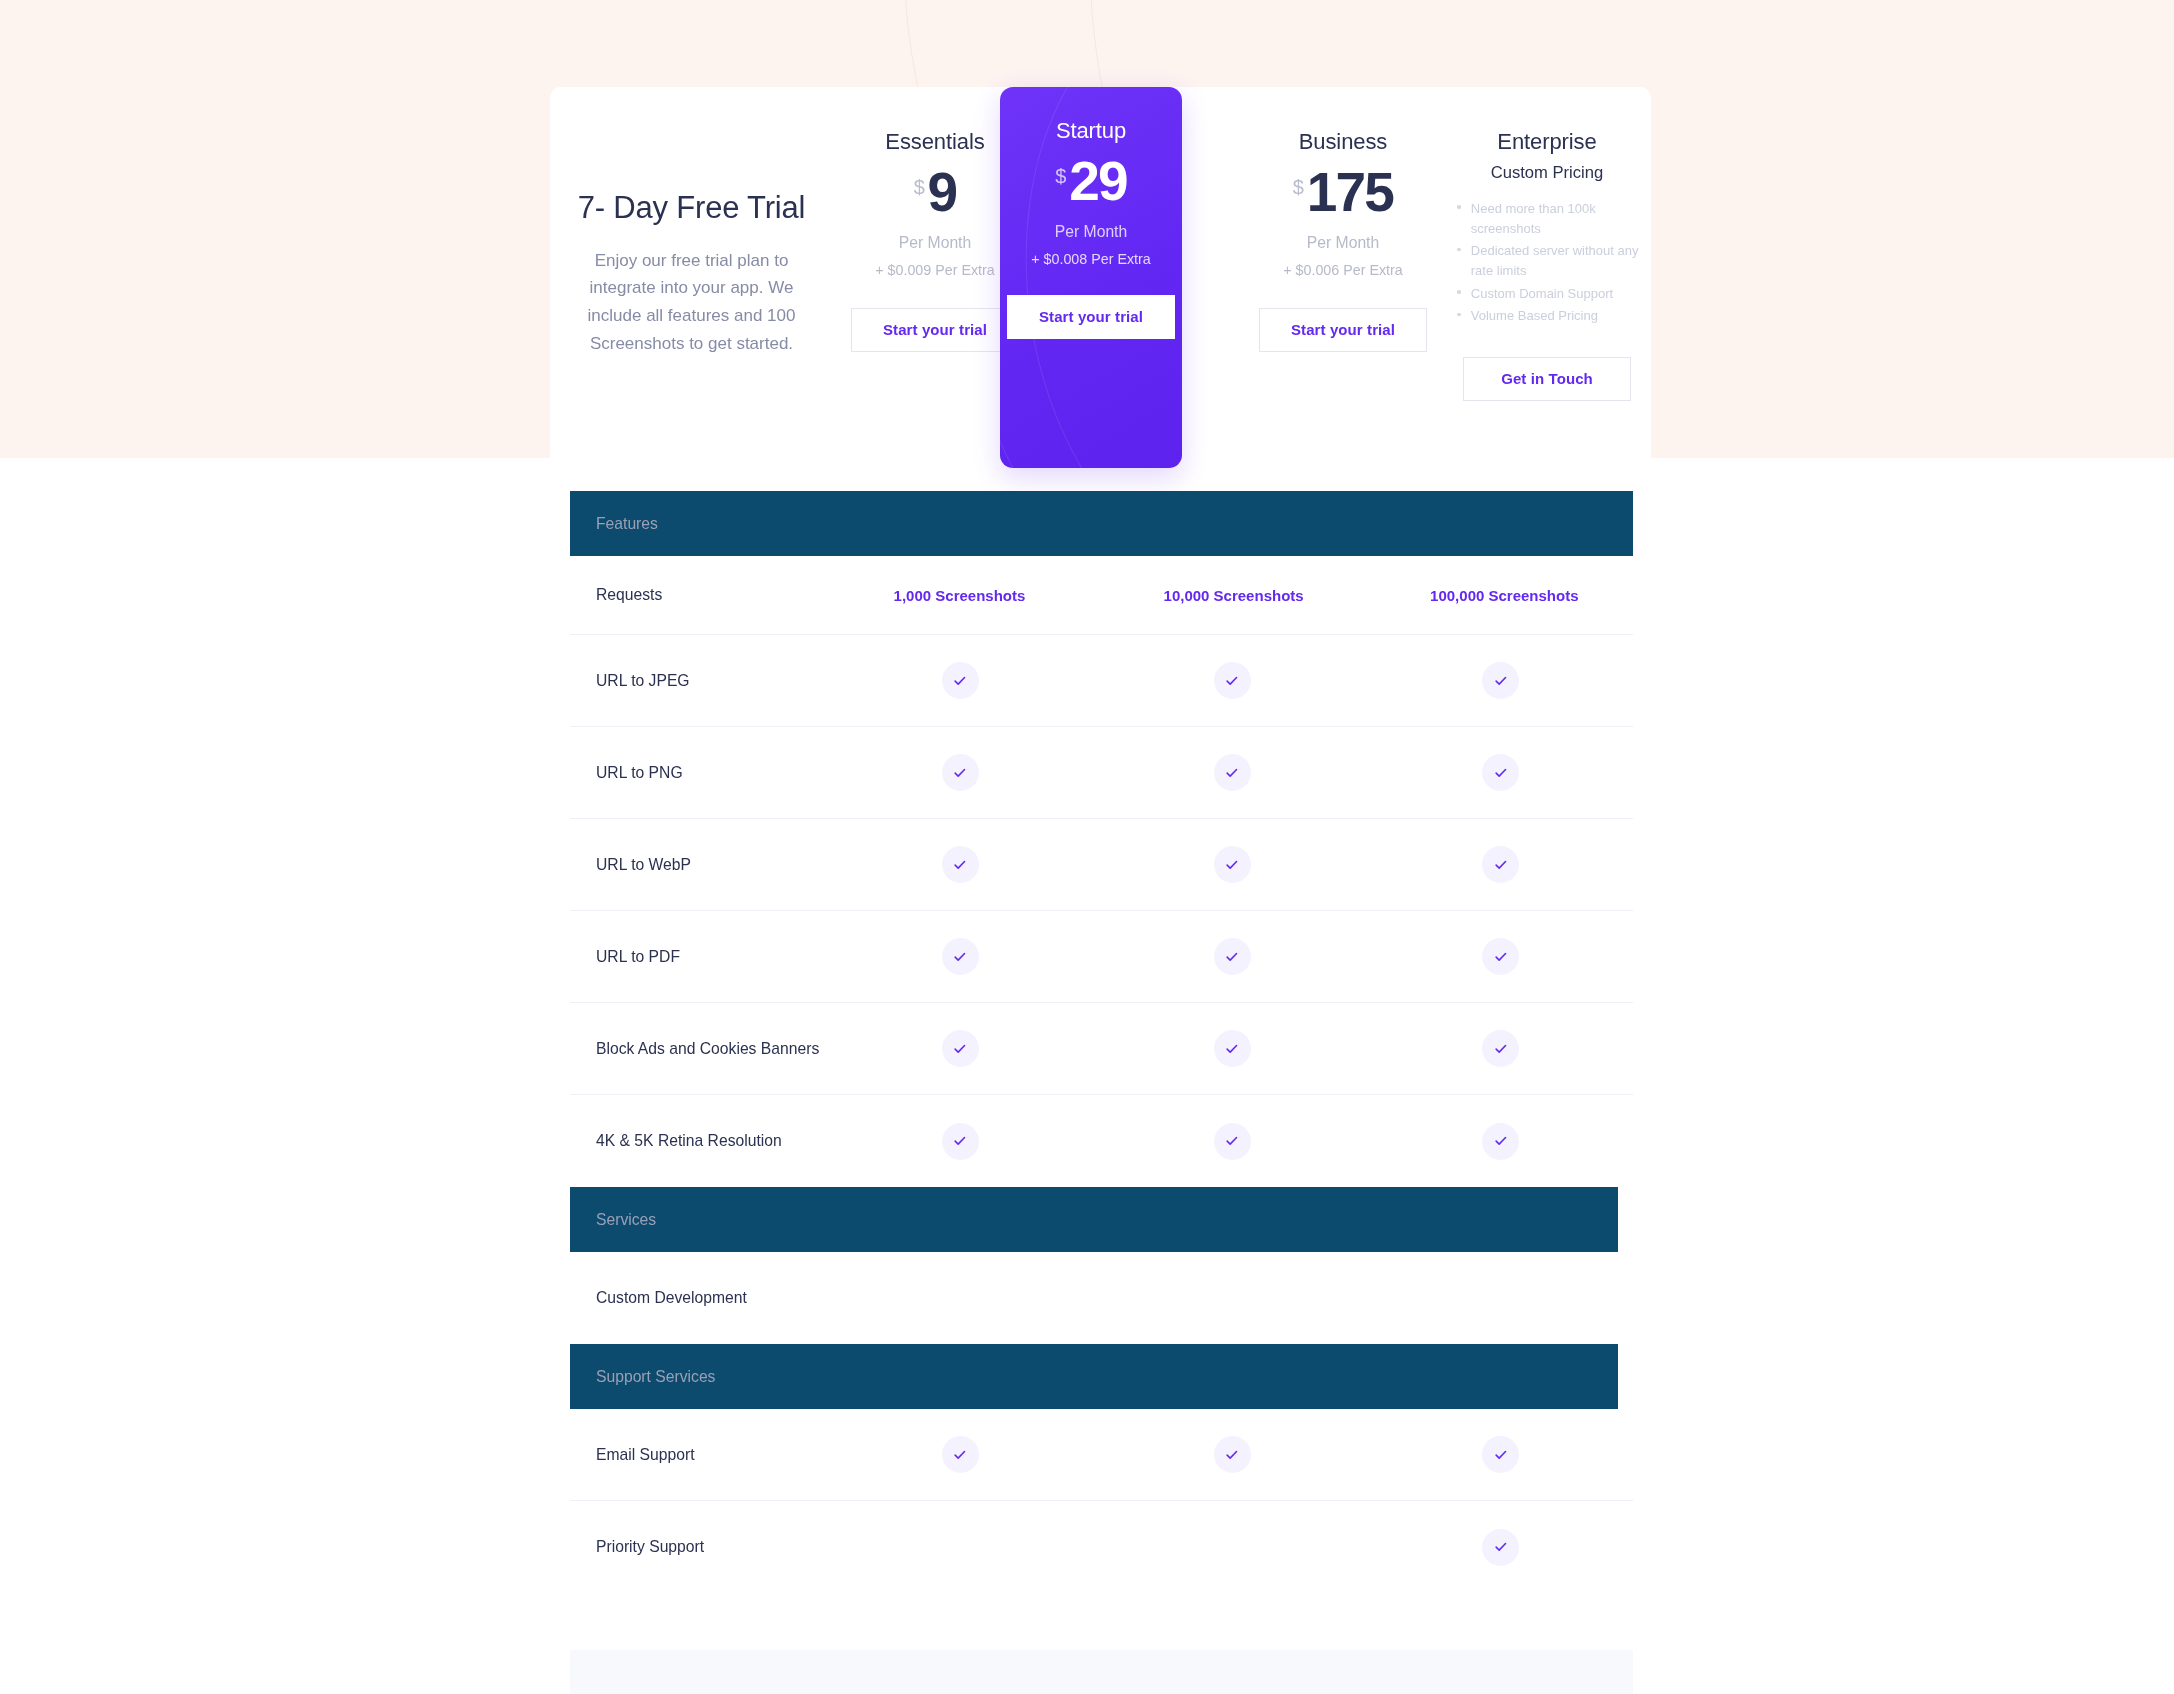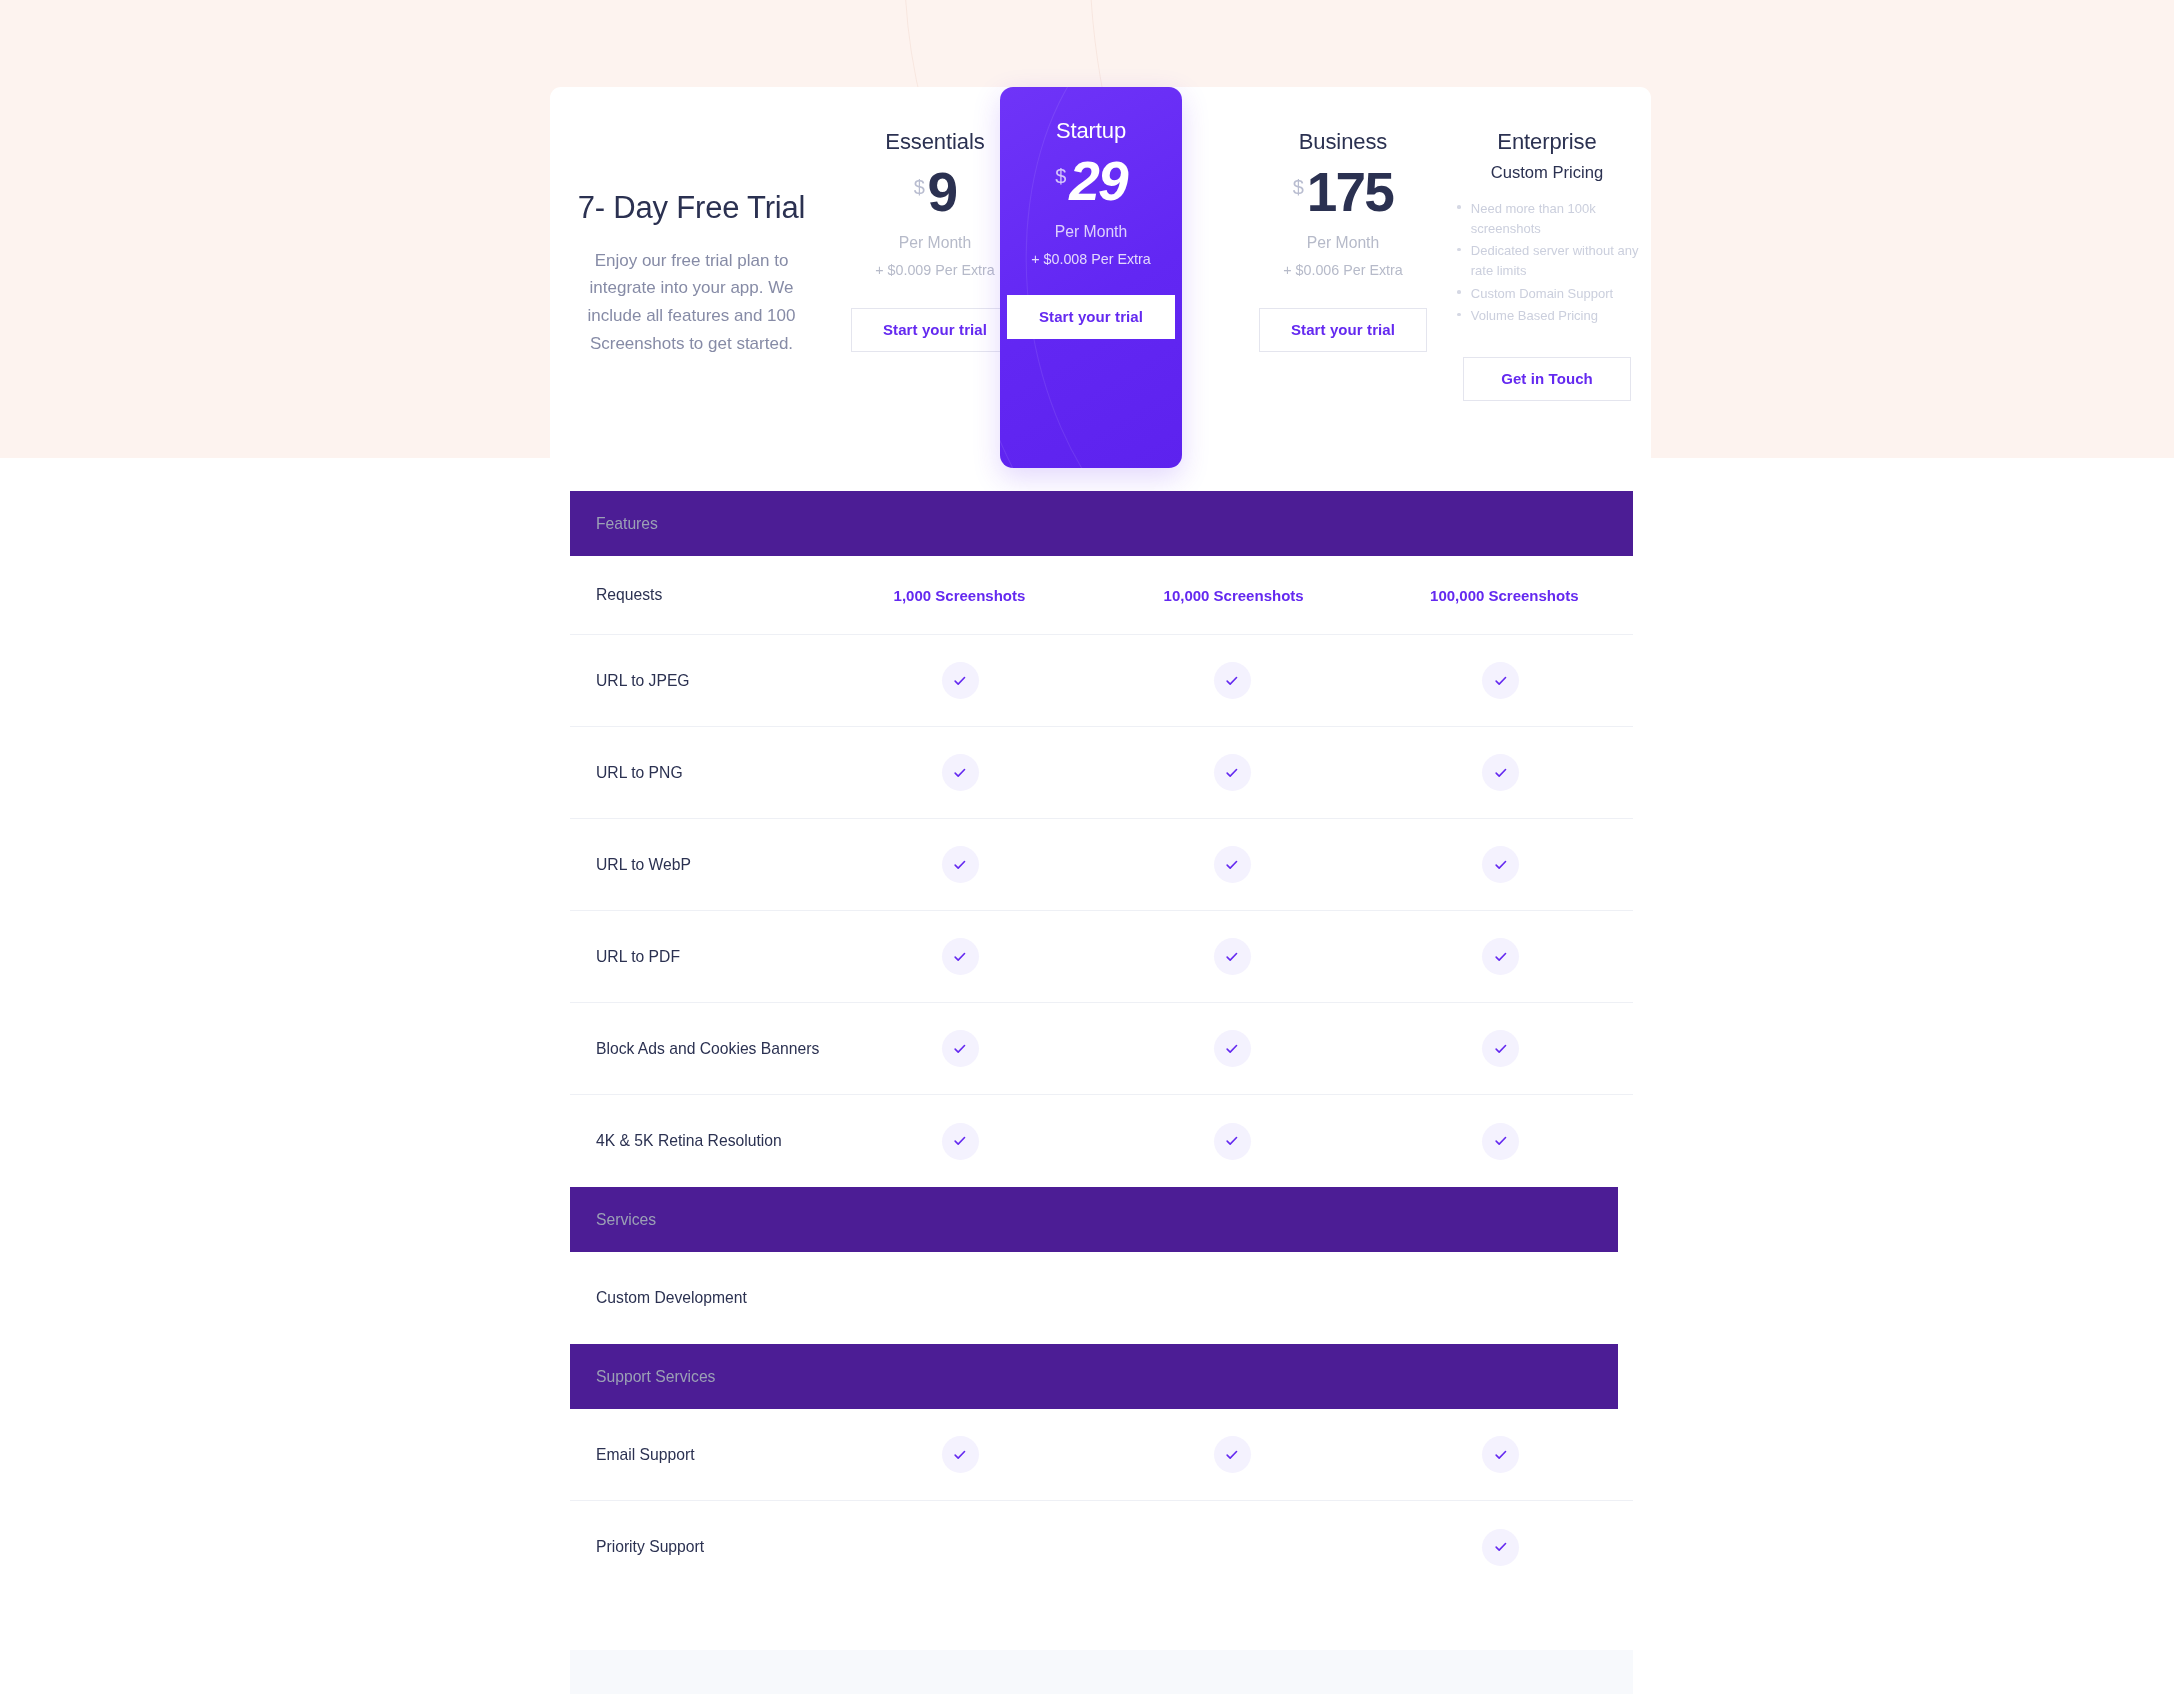--- a/index.html
+++ b/index.html
@@ -91,21 +91,21 @@
     border-color:rgba(255,255,255,.13) transparent transparent rgba(255,255,255,.09);
   }
   .fx1 { width:480px; height:665px; left:-231px; top:-138px; transform:rotate(12deg); }
   .fx2 { width:591px; height:812px; left:-305px; top:-212px; transform:rotate(16deg); }
   .fx3 { width:397px; height:591px; left:28px;   top:-92px; transform:rotate(-8deg); }
   .fx4 { width:517px; height:738px; left:-37px;  top:-166px; transform:rotate(-12deg); }
   .fx5 { width:646px; height:886px; left:-111px; top:-277px; transform:rotate(-16deg); }
 
   .col-featured .plan-name { margin-top:31px; color:#ffffff; position:relative; z-index:2; }
   .col-featured .price-cur { color:rgba(255,255,255,.72); }
-  .col-featured .price-num { color:#ffffff;font-style:italic; }
+  .col-featured .price-num { color:#ffffff; }
   .col-featured .plan-price,
   .col-featured .plan-per,
   .col-featured .plan-extra { position:relative; z-index:2; }
   .col-featured .plan-per   { color:rgba(255,255,255,.78); }
   .col-featured .plan-extra { color:rgba(255,255,255,.82); }
   .btn-solid {
     position:relative; z-index:2;
     margin-top:28px; width:168px; height:44px;
     background:#ffffff; color:#6429f0; border:none;
   }
@@ -123,21 +123,21 @@
   }
 
   
   .table {
     position:absolute; left:570px; top:491px;
     width:1063px;
   }
   .sec-head {
     height:65px; display:flex; align-items:center;
     padding-left:26px;
-    background:#4c1d95;
+    background:#0c4a6e;
     font-size:15.7px; color:#9ba0b5;
   }
   .sec-head.wide  { width:1063px; }
   .sec-head.short { width:1048px; }
 
   .row {
     height:92px; display:flex; align-items:center;
     border-bottom:0.9px solid #eef0f5;
   }
   .row.noline { border-bottom:none; }

